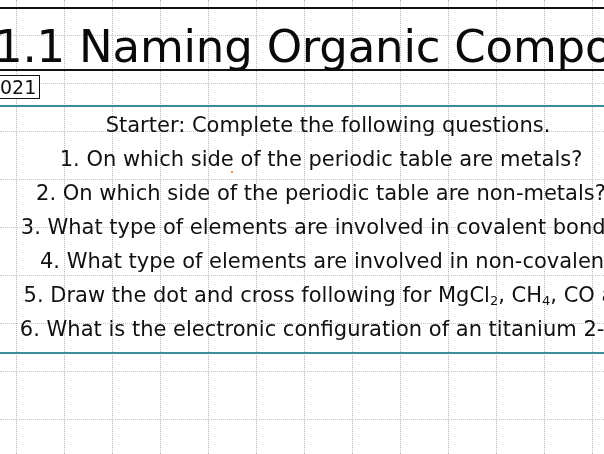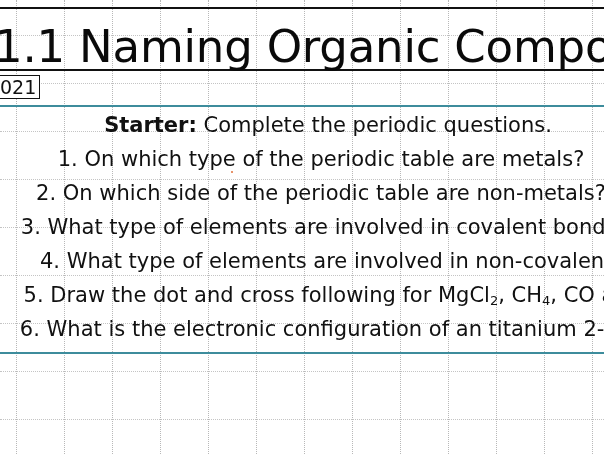--- a/index.html
+++ b/index.html
@@ -35,21 +35,21 @@
   .teal-rule {
     position: absolute; left: 0; right: 0; height: 2px; background: #3d8c9c;
   }
   .content {
     position: absolute; left: -8px; right: -60px; top: 108px;
     text-align: center;
   }
   .line {
     font-size: 21px; line-height: 34px; white-space: nowrap; color: #111;
   }
-  .line b { font-weight: bold; }
+  .line b { font-weight: normal; }
   .orange-dot {
     position: absolute; left: 231px; top: 171px; width: 2px; height: 2px;
     background: #e0703a; border-radius: 50%;
   }
   sub { font-size: 13px; vertical-align: -3px; line-height: 0; }
 </style>
 </head>
 <body>
 
 <div id="canvas">
@@ -81,25 +81,25 @@
   <div class="slide-title-band">
     <div class="slide-title">1.1 Naming Organic Compounds</div>
   </div>
 
   <div class="date-box">021</div>
 
   <div class="teal-rule" style="top:105px"></div>
 
   <div class="content">
     <div class="line">
-      <b>Starter:</b><span> Complete the periodic questions.</span>
+      <b>Starter:</b><span> Complete the following questions.</span>
     </div>
     <div class="line" style="margin-left:-14px">
       <span>1.</span>
-      <span>On which type of the periodic table are metals?</span>
+      <span>On which side of the periodic table are metals?</span>
     </div>
     <div class="line" style="margin-left:-14px">
       <span>2.</span>
       <span>On which side of the periodic table are non-metals?</span>
     </div>
     <div class="line" style="margin-left:14px">
       <span>3.</span>
       <span>What type of elements are involved in covalent bonding?</span>
     </div>
     <div class="line" style="margin-left:48px">

